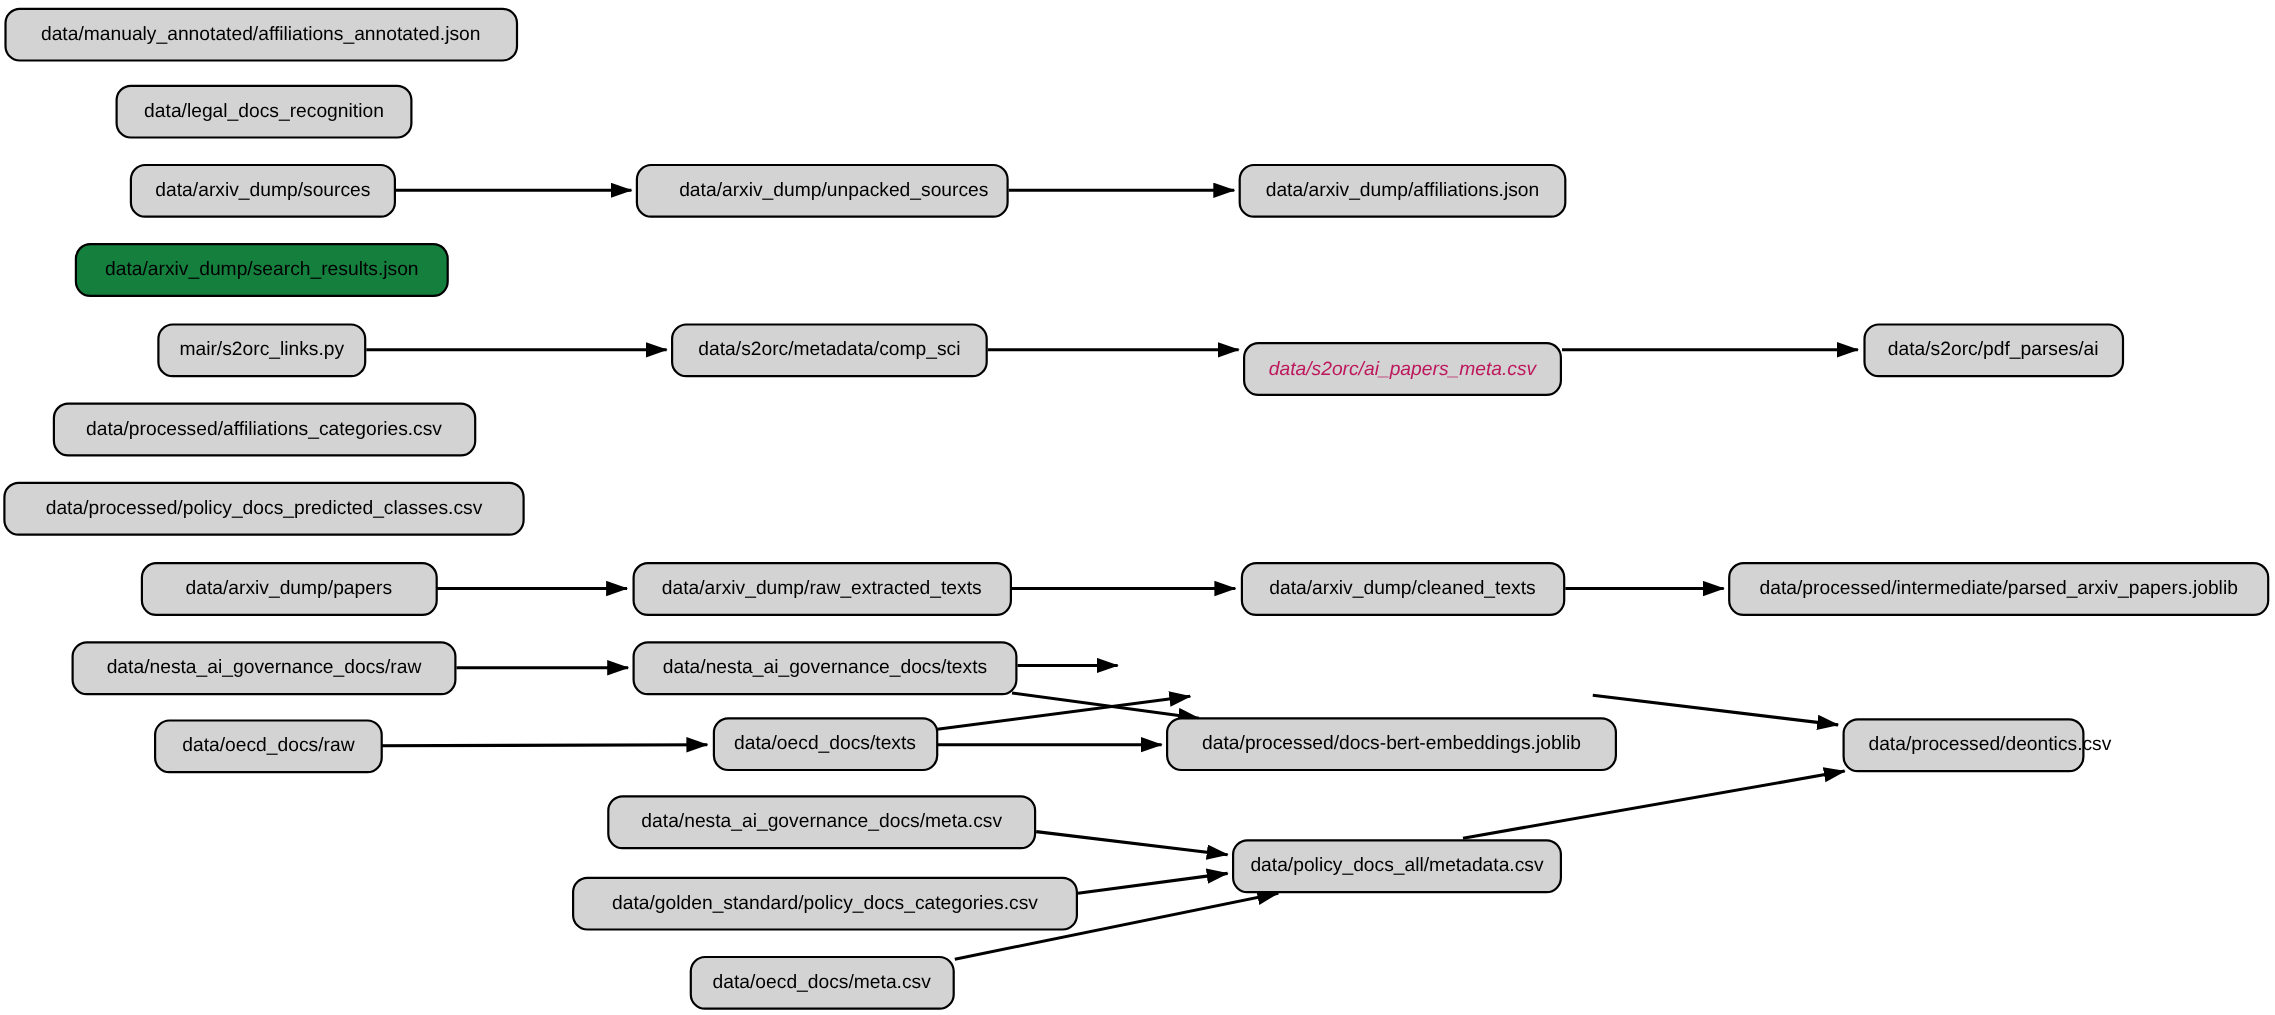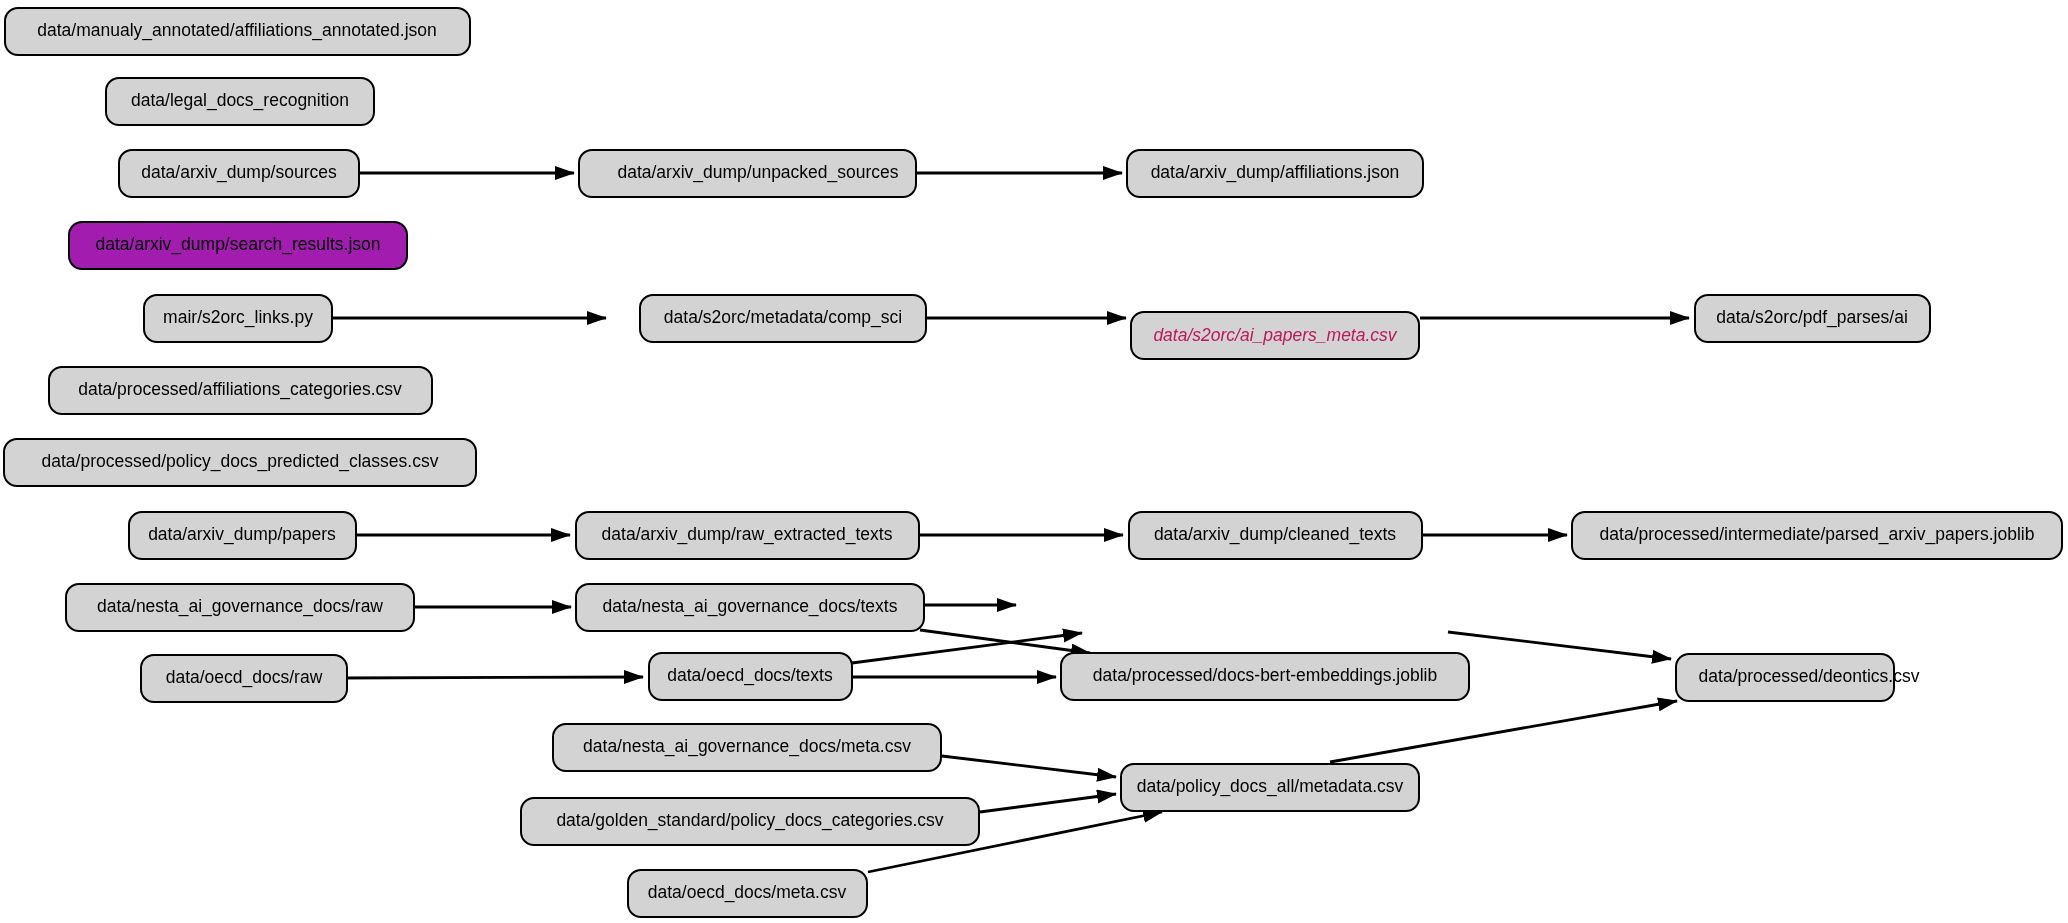--- a/index.html
+++ b/index.html
@@ -64,28 +64,28 @@
       <line x1="1330" y1="762" x2="1677" y2="701" stroke="#000000" stroke-width="2.8" marker-end="url(#arrowhead)"></line>
       <line x1="942" y1="756" x2="1116" y2="777" stroke="#000000" stroke-width="2.8" marker-end="url(#arrowhead)"></line>
       <line x1="980" y1="812" x2="1116" y2="794" stroke="#000000" stroke-width="2.8" marker-end="url(#arrowhead)"></line>
       <line x1="868" y1="872" x2="1162" y2="812" stroke="#000000" stroke-width="2.8" marker-end="url(#arrowhead)"></line>
     </svg>
 <div class="node" style="left: 3.5px; top: 6.5px; width: 467px; height: 49px; background: rgb(211, 211, 211); border-color: rgb(0, 0, 0); color: rgb(0, 0, 0);">data/manualy_annotated/affiliations_annotated.json</div>
     <div class="node" style="left: 105px; top: 76.5px; width: 270px; height: 49px; background: rgb(211, 211, 211); border-color: rgb(0, 0, 0); color: rgb(0, 0, 0);">data/legal_docs_recognition</div>
     <div class="node" style="left: 118px; top: 148.5px; width: 242px; height: 49px; background: rgb(211, 211, 211); border-color: rgb(0, 0, 0); color: rgb(0, 0, 0);">data/arxiv_dump/sources</div>
     <div class="node" style="left: 577.5px; top: 148.5px; width: 339px; height: 49px; background: rgb(211, 211, 211); border-color: rgb(0, 0, 0); color: rgb(0, 0, 0); padding-left: 22px;">data/arxiv_dump/unpacked_sources</div>
     <div class="node" style="left: 1126px; top: 148.5px; width: 298px; height: 49px; background: rgb(211, 211, 211); border-color: rgb(0, 0, 0); color: rgb(0, 0, 0);">data/arxiv_dump/affiliations.json</div>
-    <div class="node" style="left: 68px; top: 220.5px; width: 340px; height: 49px; background: #a21caf; border-color: rgb(0, 0, 0); color: rgb(0, 0, 0);">data/arxiv_dump/search_results.json</div>
+    <div class="node" style="left: 68px; top: 220.5px; width: 340px; height: 49px; background: #15803d; border-color: rgb(0, 0, 0); color: rgb(0, 0, 0);">data/arxiv_dump/search_results.json</div>
     <div class="node" style="left: 143px; top: 293.5px; width: 190px; height: 49px; background: rgb(211, 211, 211); border-color: rgb(0, 0, 0); color: rgb(0, 0, 0);">mair/s2orc_links.py</div>
-    <div class="node" style="left: 610px; top: 293.5px; width: 288px; height: 49px; background: rgb(211, 211, 211); border-color: rgb(0, 0, 0); color: rgb(0, 0, 0); margin-left: 29px;">data/s2orc/metadata/comp_sci</div>
+    <div class="node" style="left: 610px; top: 293.5px; width: 288px; height: 49px; background: rgb(211, 211, 211); border-color: rgb(0, 0, 0); color: rgb(0, 0, 0);">data/s2orc/metadata/comp_sci</div>
     <div class="node" style="left: 1130px; top: 311px; width: 290px; height: 49px; background: rgb(211, 211, 211); border-color: rgb(0, 0, 0); color: #be185d; font-style: italic;">data/s2orc/ai_papers_meta.csv</div>
     <div class="node" style="left: 1693.5px; top: 293.5px; width: 237px; height: 49px; background: rgb(211, 211, 211); border-color: rgb(0, 0, 0); color: rgb(0, 0, 0);">data/s2orc/pdf_parses/ai</div>
     <div class="node" style="left: 47.5px; top: 365.5px; width: 385px; height: 49px; background: rgb(211, 211, 211); border-color: rgb(0, 0, 0); color: rgb(0, 0, 0);">data/processed/affiliations_categories.csv</div>
     <div class="node" style="left: 3px; top: 437.5px; width: 474px; height: 49px; background: rgb(211, 211, 211); border-color: rgb(0, 0, 0); color: rgb(0, 0, 0);">data/processed/policy_docs_predicted_classes.csv</div>
-    <div class="node" style="left: 127.5px; top: 510.5px; width: 229px; height: 49px; background: rgb(211, 211, 211); border-color: rgb(0, 0, 0); color: rgb(0, 0, 0);">data/arxiv_dump/papers</div>
+    <div class="node" style="left: 127.5px; top: 510.5px; width: 270px; height: 49px; background: rgb(211, 211, 211); border-color: rgb(0, 0, 0); color: rgb(0, 0, 0);">data/arxiv_dump/papers</div>
     <div class="node" style="left: 574.5px; top: 510.5px; width: 345px; height: 49px; background: rgb(211, 211, 211); border-color: rgb(0, 0, 0); color: rgb(0, 0, 0);">data/arxiv_dump/raw_extracted_texts</div>
     <div class="node" style="left: 1127.5px; top: 510.5px; width: 295px; height: 49px; background: rgb(211, 211, 211); border-color: rgb(0, 0, 0); color: rgb(0, 0, 0);">data/arxiv_dump/cleaned_texts</div>
     <div class="node" style="left: 1571px; top: 510.5px; width: 492px; height: 49px; background: rgb(211, 211, 211); border-color: rgb(0, 0, 0); color: rgb(0, 0, 0);">data/processed/intermediate/parsed_arxiv_papers.joblib</div>
     <div class="node" style="left: 65px; top: 582.5px; width: 350px; height: 49px; background: rgb(211, 211, 211); border-color: rgb(0, 0, 0); color: rgb(0, 0, 0);">data/nesta_ai_governance_docs/raw</div>
     <div class="node" style="left: 575px; top: 582.5px; width: 350px; height: 49px; background: rgb(211, 211, 211); border-color: rgb(0, 0, 0); color: rgb(0, 0, 0);">data/nesta_ai_governance_docs/texts</div>
     <div class="node" style="left: 140px; top: 653.5px; width: 208px; height: 49px; background: rgb(211, 211, 211); border-color: rgb(0, 0, 0); color: rgb(0, 0, 0);">data/oecd_docs/raw</div>
     <div class="node" style="left: 647.5px; top: 651.5px; width: 205px; height: 49px; background: rgb(211, 211, 211); border-color: rgb(0, 0, 0); color: rgb(0, 0, 0);">data/oecd_docs/texts</div>
     <div class="node" style="left: 1060px; top: 651.5px; width: 410px; height: 49px; background: rgb(211, 211, 211); border-color: rgb(0, 0, 0); color: rgb(0, 0, 0);">data/processed/docs-bert-embeddings.joblib</div>
     <div class="node" style="left: 1675px; top: 652.5px; width: 220px; height: 49px; background: rgb(211, 211, 211); border-color: rgb(0, 0, 0); color: rgb(0, 0, 0); padding-left: 48px;">data/processed/deontics.csv</div>
     <div class="node" style="left: 552px; top: 722.5px; width: 390px; height: 49px; background: rgb(211, 211, 211); border-color: rgb(0, 0, 0); color: rgb(0, 0, 0);">data/nesta_ai_governance_docs/meta.csv</div>

